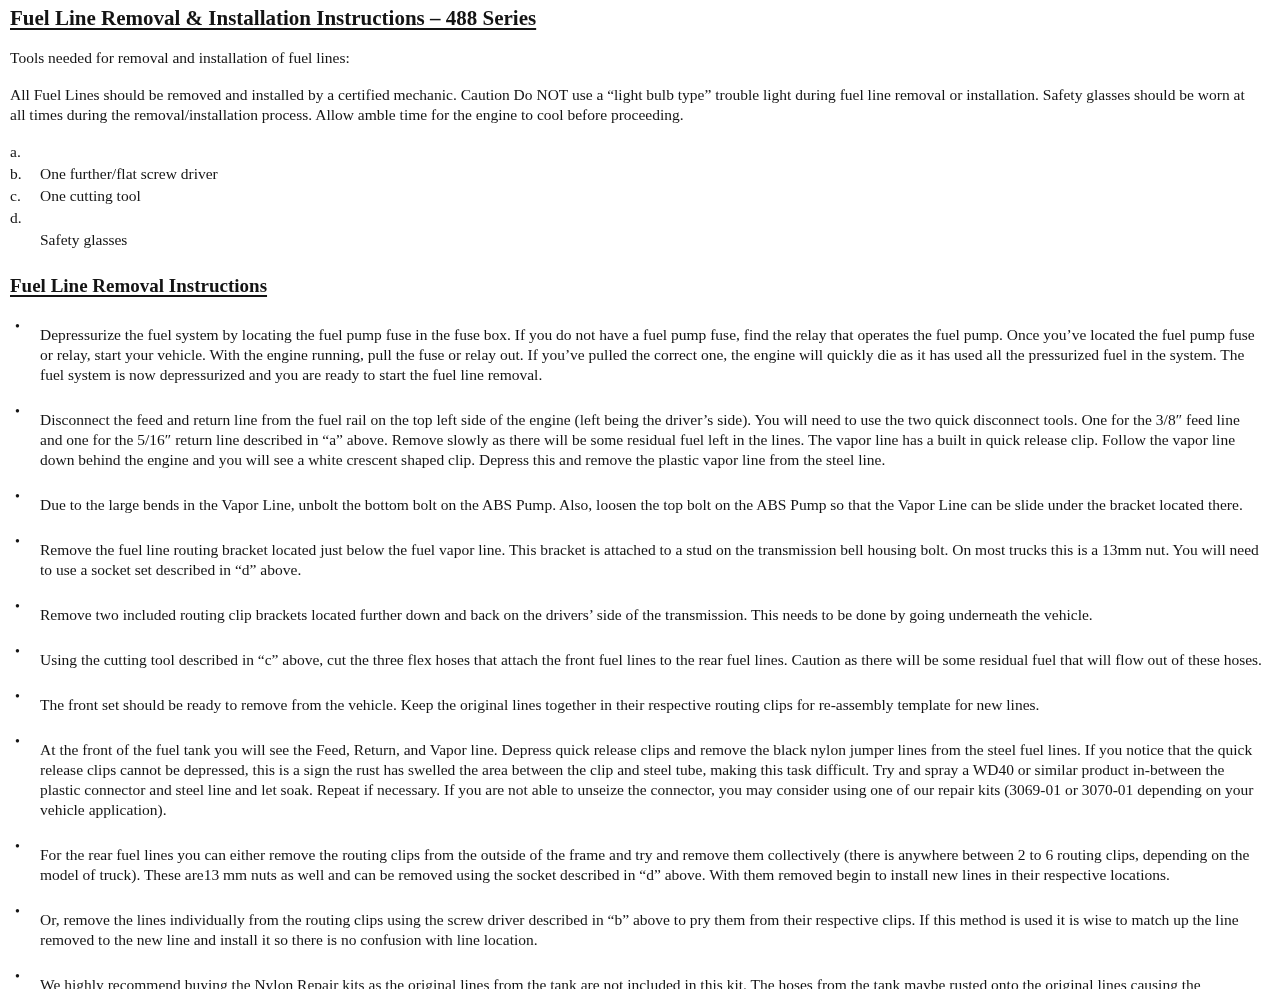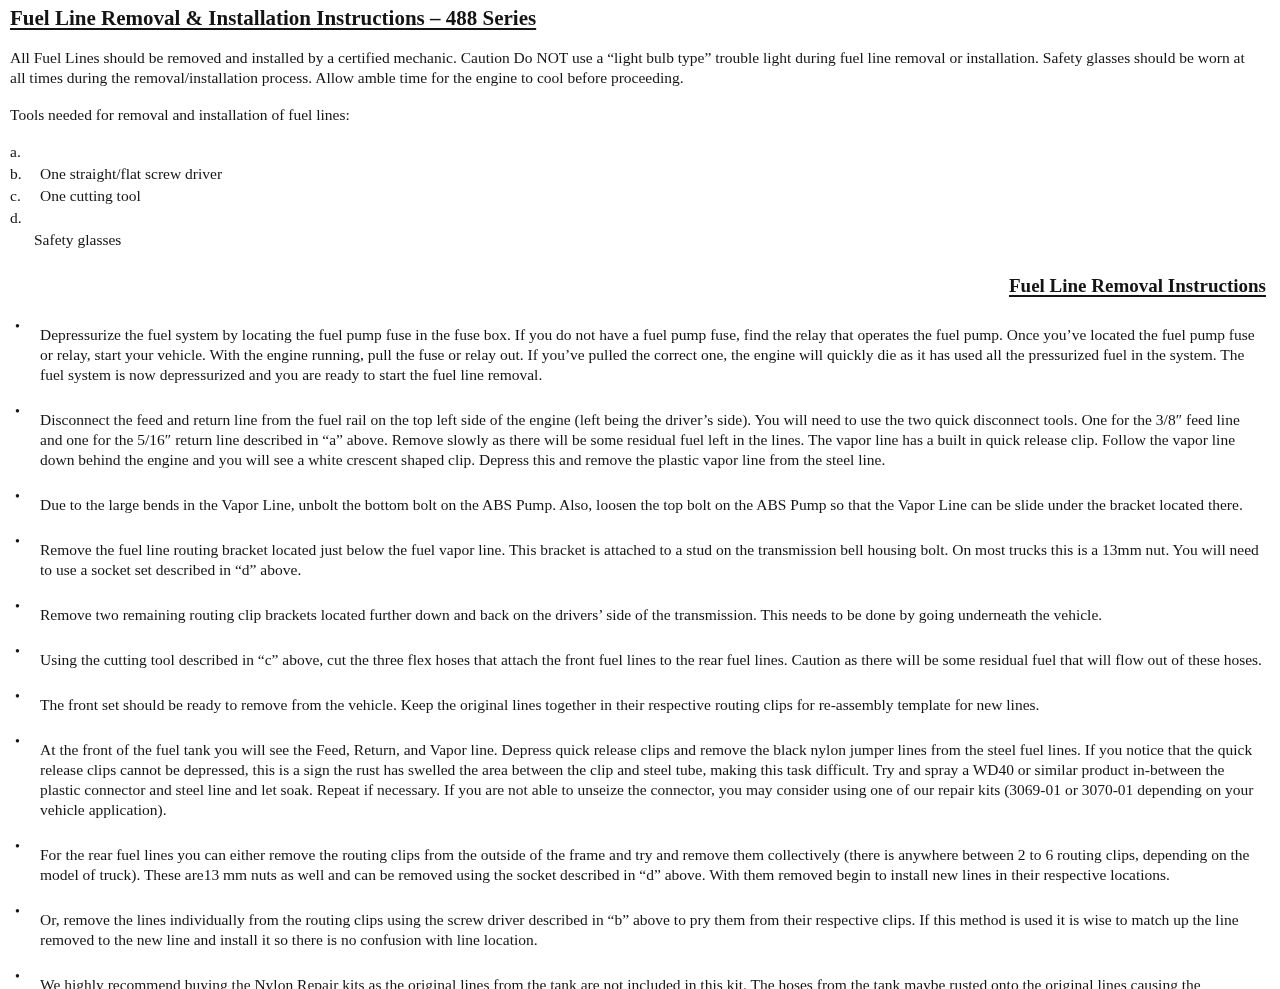--- a/index.html
+++ b/index.html
@@ -42,29 +42,28 @@
   .tool-item {
     display: flex;
     font-size: 15.5px;
     line-height: 22px;
   }
   .tool-marker {
     width: 30px;
     flex: 0 0 30px;
   }
   .tool-extra {
-    margin-left: 24px;
+    margin-left: 30px;
     font-size: 15.5px;
     line-height: 22px;
   }
   .section-heading {
     font-size: 19px;
     font-weight: bold;
     margin: 24px 0 16px 0;
-    text-align: right;
   }
   .steps-list {
     margin-top: 20px;
   }
   .step-item {
     display: flex;
     font-size: 15.5px;
     line-height: 20px;
     margin-bottom: 17px;
     padding-right: 2px;
@@ -83,31 +82,31 @@
 </style>
 </head>
 <body>
 
 <div class="page">
 
   <h1 class="doc-title">
     <span class="underlined">Fuel Line Removal &amp; Installation Instructions – 488 Series</span>
   </h1>
 
+  <div class="para">Tools needed for removal and installation of fuel lines:</div>
+
   <div class="para">All Fuel Lines should be removed and installed by a certified mechanic. Caution Do NOT use a “light bulb type” trouble light during fuel line removal or installation. Safety glasses should be worn at all times during the removal/installation process. Allow amble time for the engine to cool before proceeding.</div>
-
-  <div class="para">Tools needed for removal and installation of fuel lines:</div>
 
   <div class="tools-list">
     <div class="tool-item">
       <span class="tool-marker">a.</span>
     </div>
     <div class="tool-item">
       <span class="tool-marker">b.</span>
-      <span class="tool-text">One straight/flat screw driver</span>
+      <span class="tool-text">One further/flat screw driver</span>
     </div>
     <div class="tool-item">
       <span class="tool-marker">c.</span>
       <span class="tool-text">One cutting tool</span>
     </div>
     <div class="tool-item">
       <span class="tool-marker">d.</span>
     </div>
     <div class="tool-extra">Safety glasses</div>
   </div>
@@ -128,21 +127,21 @@
     <div class="step-item">
       <span class="bullet-cell">•</span>
       <span class="step-text">Due to the large bends in the Vapor Line, unbolt the bottom bolt on the ABS Pump. Also, loosen the top bolt on the ABS Pump so that the Vapor Line can be slide under the bracket located there.</span>
     </div>
     <div class="step-item">
       <span class="bullet-cell">•</span>
       <span class="step-text">Remove the fuel line routing bracket located just below the fuel vapor line. This bracket is attached to a stud on the transmission bell housing bolt. On most trucks this is a 13mm nut. You will need to use a socket set described in “d” above.</span>
     </div>
     <div class="step-item">
       <span class="bullet-cell">•</span>
-      <span class="step-text">Remove two remaining routing clip brackets located further down and back on the drivers’ side of the transmission. This needs to be done by going underneath the vehicle.</span>
+      <span class="step-text">Remove two included routing clip brackets located further down and back on the drivers’ side of the transmission. This needs to be done by going underneath the vehicle.</span>
     </div>
     <div class="step-item">
       <span class="bullet-cell">•</span>
       <span class="step-text">Using the cutting tool described in “c” above, cut the three flex hoses that attach the front fuel lines to the rear fuel lines. Caution as there will be some residual fuel that will flow out of these hoses.</span>
     </div>
     <div class="step-item">
       <span class="bullet-cell">•</span>
       <span class="step-text">The front set should be ready to remove from the vehicle. Keep the original lines together in their respective routing clips for re-assembly template for new lines.</span>
     </div>
     <div class="step-item">

